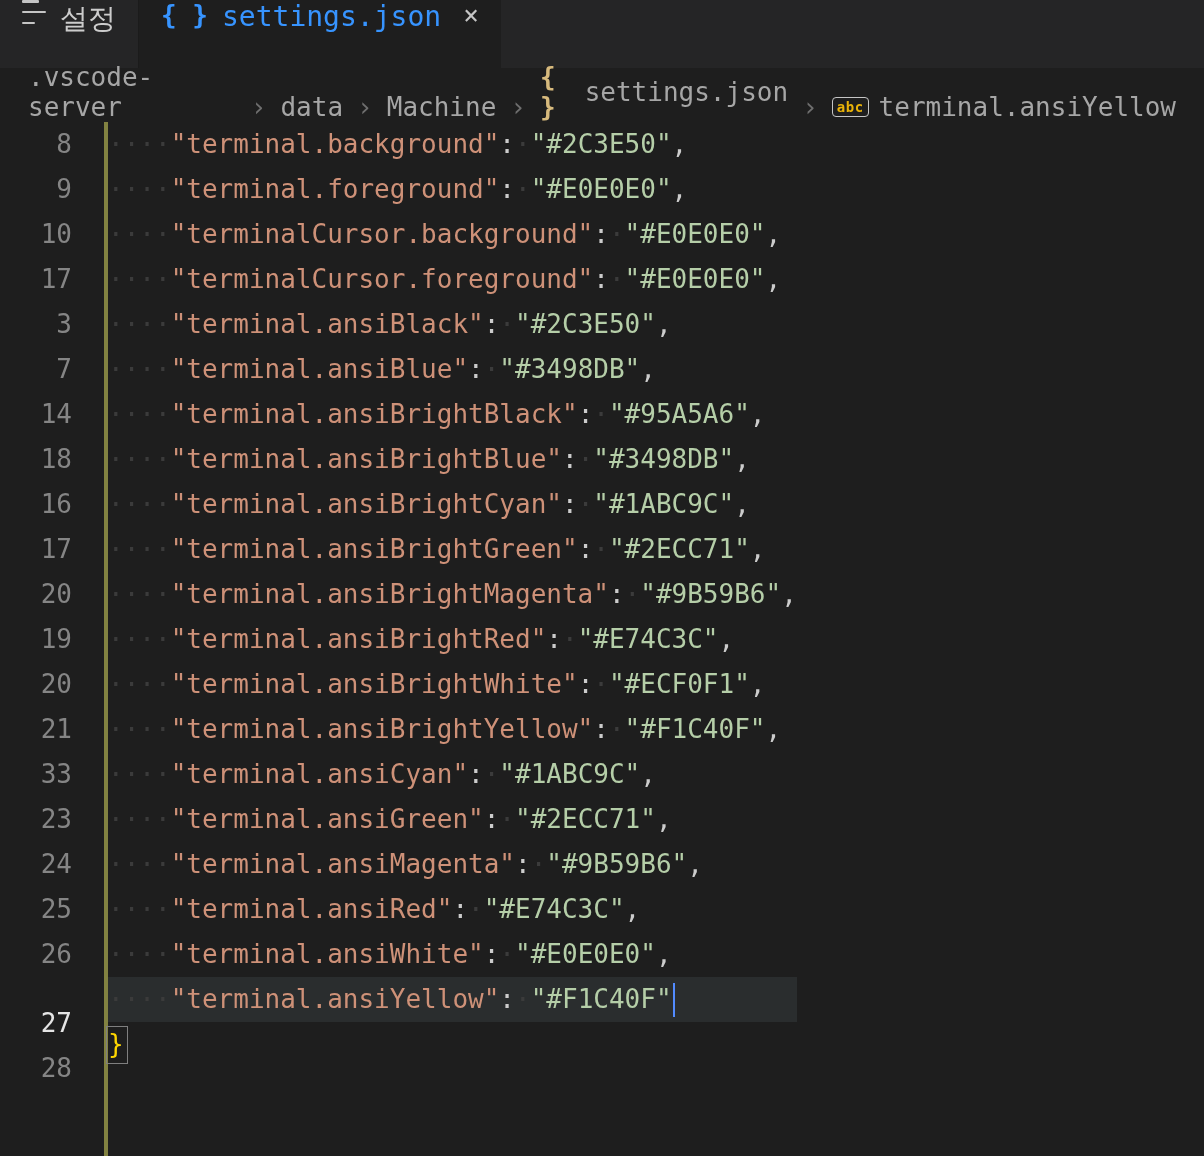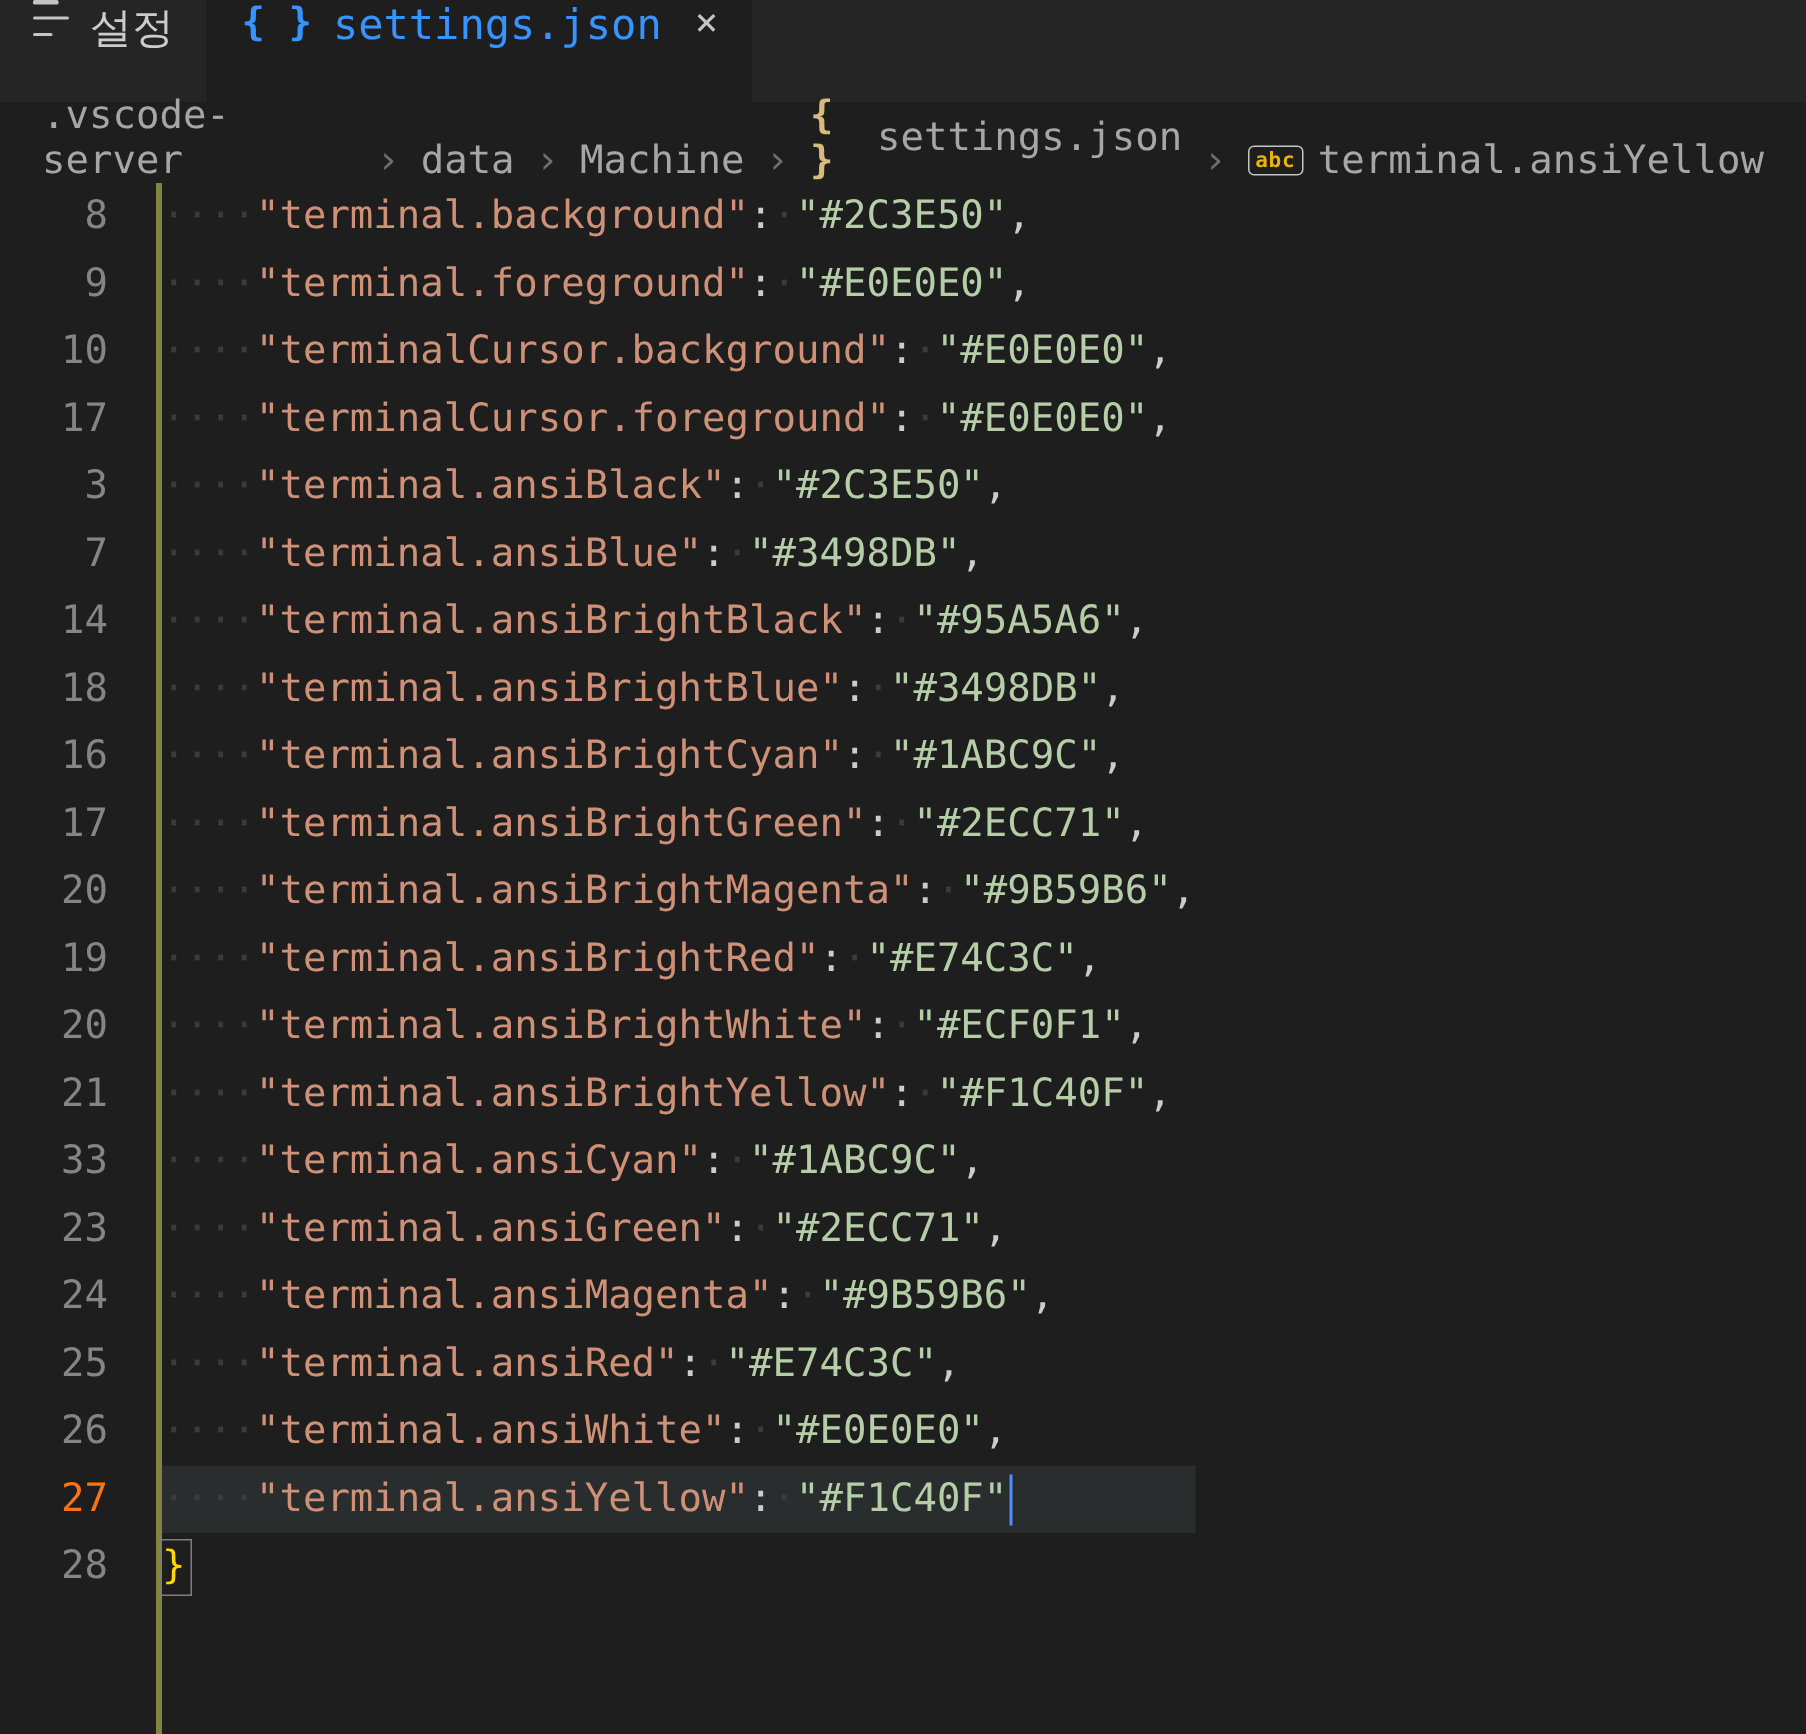--- a/index.html
+++ b/index.html
@@ -102,21 +102,21 @@
       <div class="ln">17</div>
       <div class="ln">20</div>
       <div class="ln">19</div>
       <div class="ln">20</div>
       <div class="ln">21</div>
       <div class="ln">33</div>
       <div class="ln">23</div>
       <div class="ln">24</div>
       <div class="ln">25</div>
       <div class="ln">26</div>
-      <div class="ln" style="color: #f97316;">27</div>
+      <div class="ln" style="color: #e5e5e5; margin-top: 24px;">27</div>
       <div class="ln">28</div>
     </div>
   <div class="ruler-gap"></div>
   <div class="ruler"></div>
   <div class="code" id="code">
       <div class="line"><span class="dots">····</span><span class="key">"terminal.background"</span><span class="punct">:</span><span class="dots">·</span><span class="val">"#2C3E50"</span><span class="punct">,</span></div>
       <div class="line"><span class="dots">····</span><span class="key">"terminal.foreground"</span><span class="punct">:</span><span class="dots">·</span><span class="val">"#E0E0E0"</span><span class="punct">,</span></div>
       <div class="line"><span class="dots">····</span><span class="key">"terminalCursor.background"</span><span class="punct">:</span><span class="dots">·</span><span class="val">"#E0E0E0"</span><span class="punct">,</span></div>
       <div class="line"><span class="dots">····</span><span class="key">"terminalCursor.foreground"</span><span class="punct">:</span><span class="dots">·</span><span class="val">"#E0E0E0"</span><span class="punct">,</span></div>
       <div class="line"><span class="dots">····</span><span class="key">"terminal.ansiBlack"</span><span class="punct">:</span><span class="dots">·</span><span class="val">"#2C3E50"</span><span class="punct">,</span></div>

